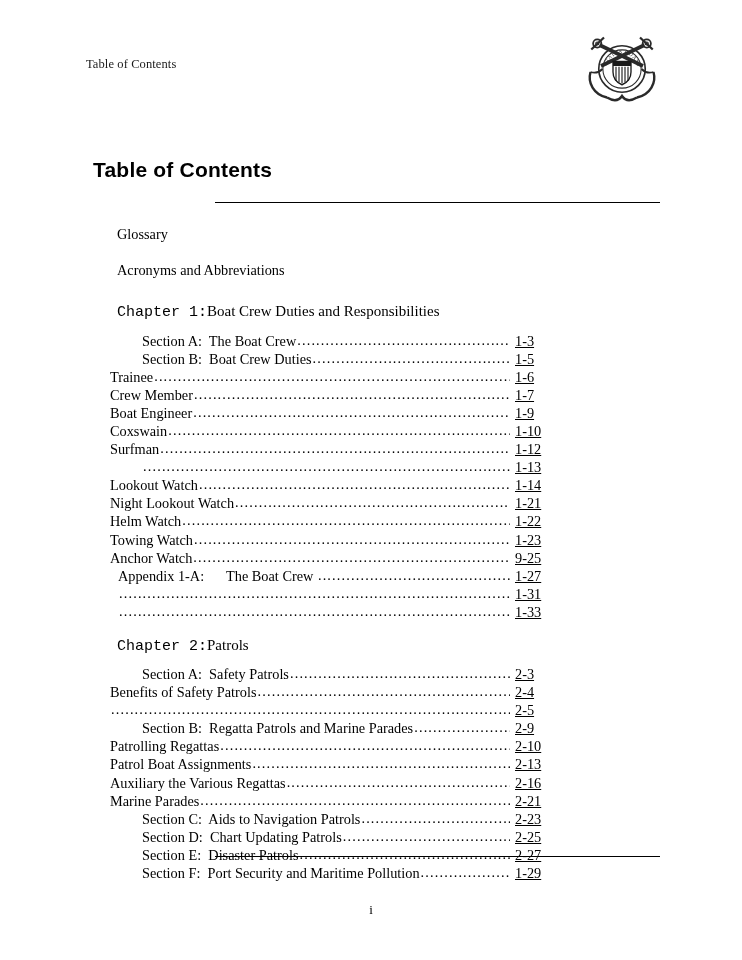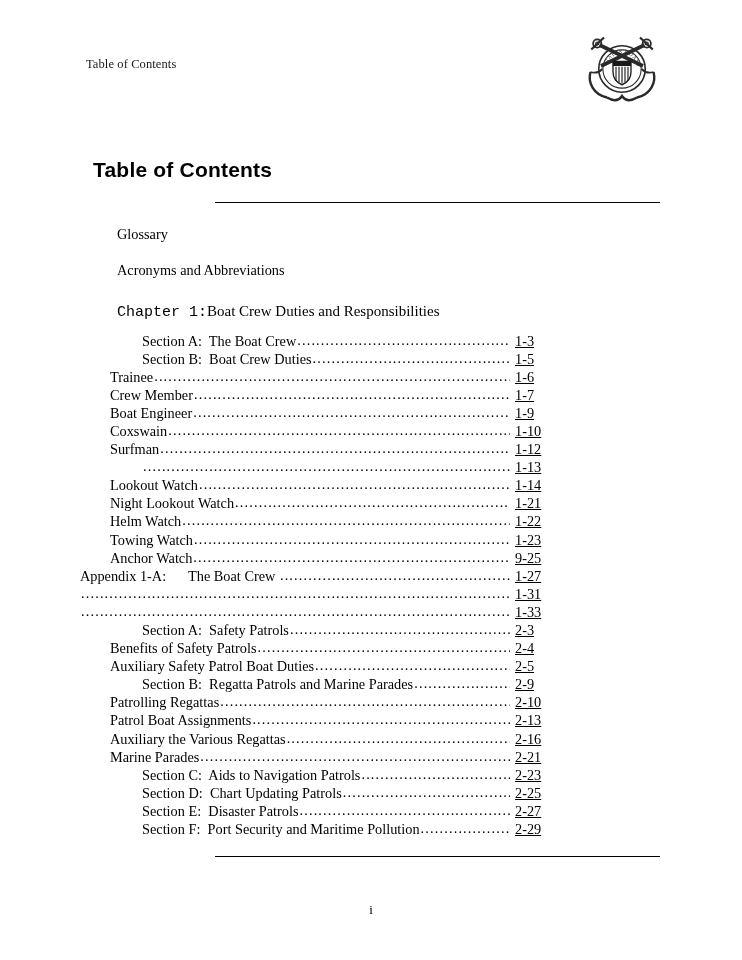--- a/index.html
+++ b/index.html
@@ -110,21 +110,21 @@
     flex: 0 0 40px;
     text-align: left;
     padding-left: 4px;
     white-space: pre;
     text-decoration: underline;
   }
 
   
   .lvl-section { margin-left: 118px; margin-right: 127px; }
   .lvl-sub     { margin-left: 86px; margin-right: 127px; }
-  .lvl-appendix{ margin-left: 56px; margin-right: 127px; }
+  .lvl-appendix{ margin-left: 94px; margin-right: 127px; }
 
   .appendix-label { display: inline-block; min-width: 108px; }
 
   
   .folio {
     position: absolute;
     top: 902px;
     left: 0;
     width: 742px;
     text-align: center;
@@ -267,32 +267,32 @@
       <span class="page">1-27</span>
     </div>
     <div class="entry lvl-appendix">
       <span class="dots">............................................................................................................................................................................................................................</span>
       <span class="page">1-31</span>
     </div>
     <div class="entry lvl-appendix">
       <span class="dots">............................................................................................................................................................................................................................</span>
       <span class="page">1-33</span>
     </div>
+    <div class="chapter"><span class="ch-label">Chapter 2:</span><span>Patrols</span></div>
     <div class="entry lvl-section">
       <span class="label">Section A:  Safety Patrols</span>
       <span class="dots">............................................................................................................................................................................................................................</span>
       <span class="page">2-3</span>
     </div>
     <div class="entry lvl-sub">
       <span class="label">Benefits of Safety Patrols</span>
       <span class="dots">............................................................................................................................................................................................................................</span>
       <span class="page">2-4</span>
     </div>
     <div class="entry lvl-sub">
-      <span class="label">Auxiliary Safety Patrol Boat Duties</span>
       <span class="dots">............................................................................................................................................................................................................................</span>
       <span class="page">2-5</span>
     </div>
     <div class="entry lvl-section">
       <span class="label">Section B:  Regatta Patrols and Marine Parades</span>
       <span class="dots">............................................................................................................................................................................................................................</span>
       <span class="page">2-9</span>
     </div>
     <div class="entry lvl-sub">
       <span class="label">Patrolling Regattas</span>
@@ -325,17 +325,17 @@
       <span class="page">2-25</span>
     </div>
     <div class="entry lvl-section">
       <span class="label">Section E:  Disaster Patrols</span>
       <span class="dots">............................................................................................................................................................................................................................</span>
       <span class="page">2-27</span>
     </div>
     <div class="entry lvl-section">
       <span class="label">Section F:  Port Security and Maritime Pollution</span>
       <span class="dots">............................................................................................................................................................................................................................</span>
-      <span class="page">2-29</span>
+      <span class="page">1-29</span>
     </div>
   </div>
 
 <div class="folio">i</div>
 
 </body></html>

